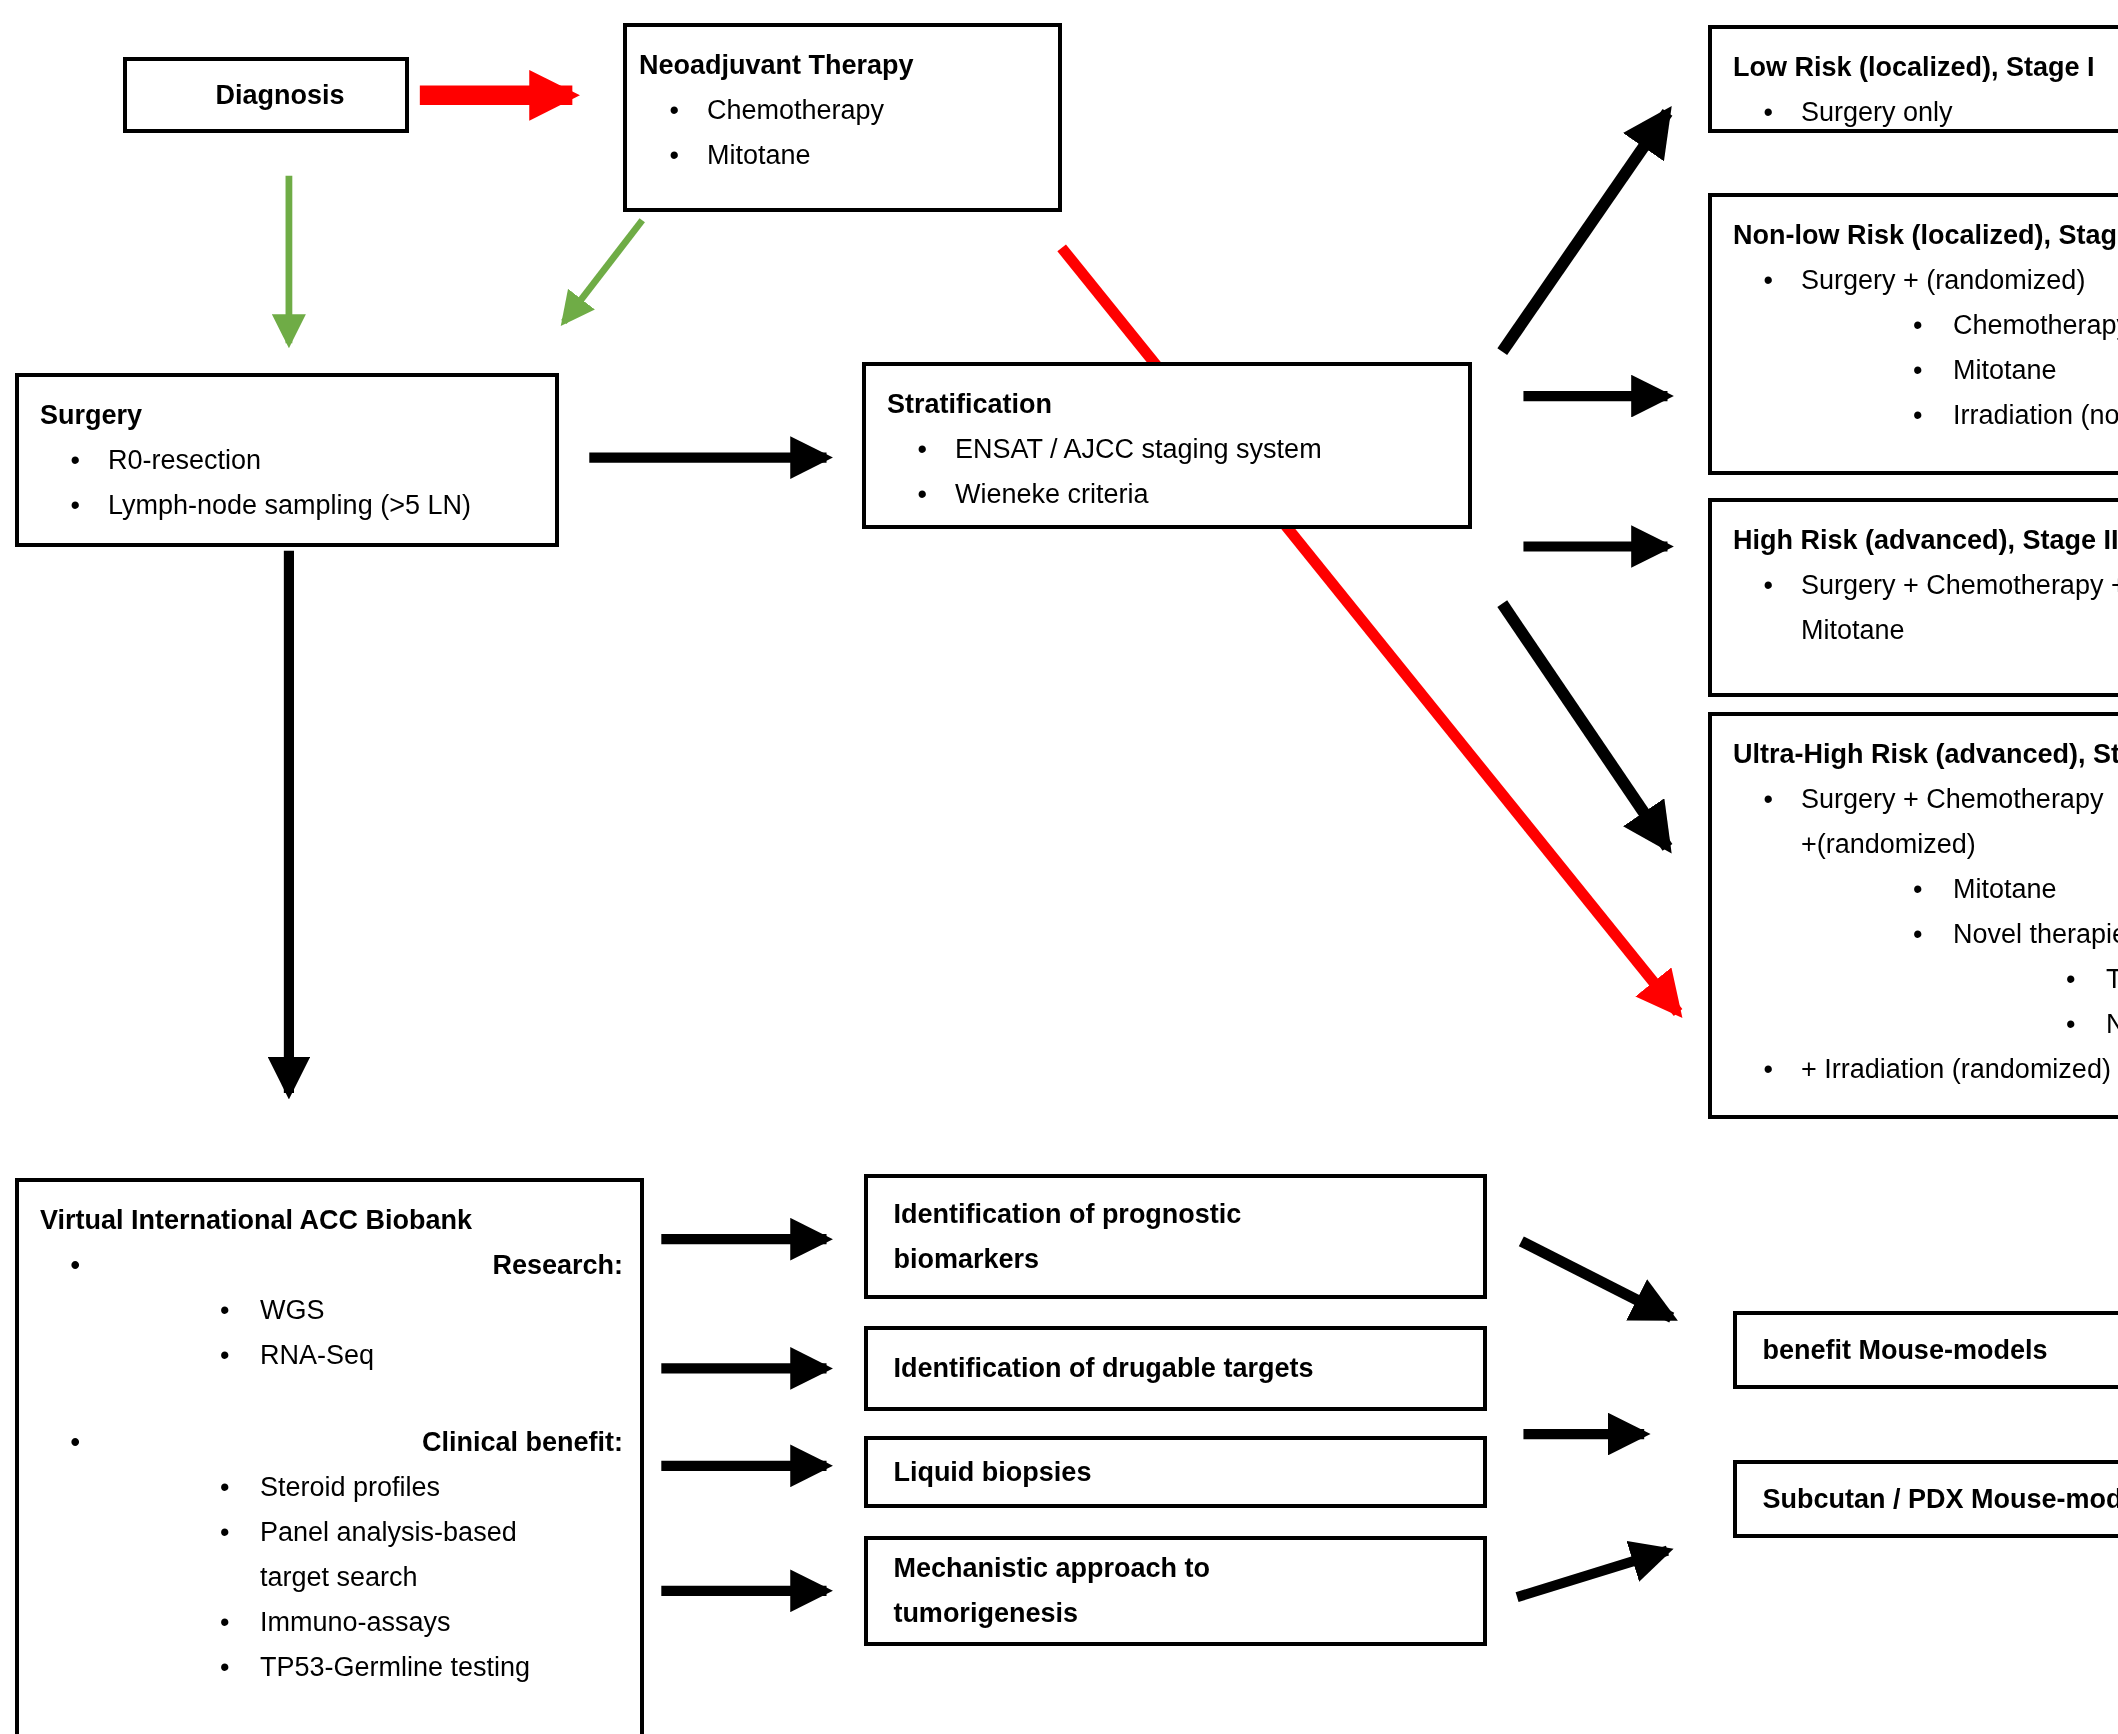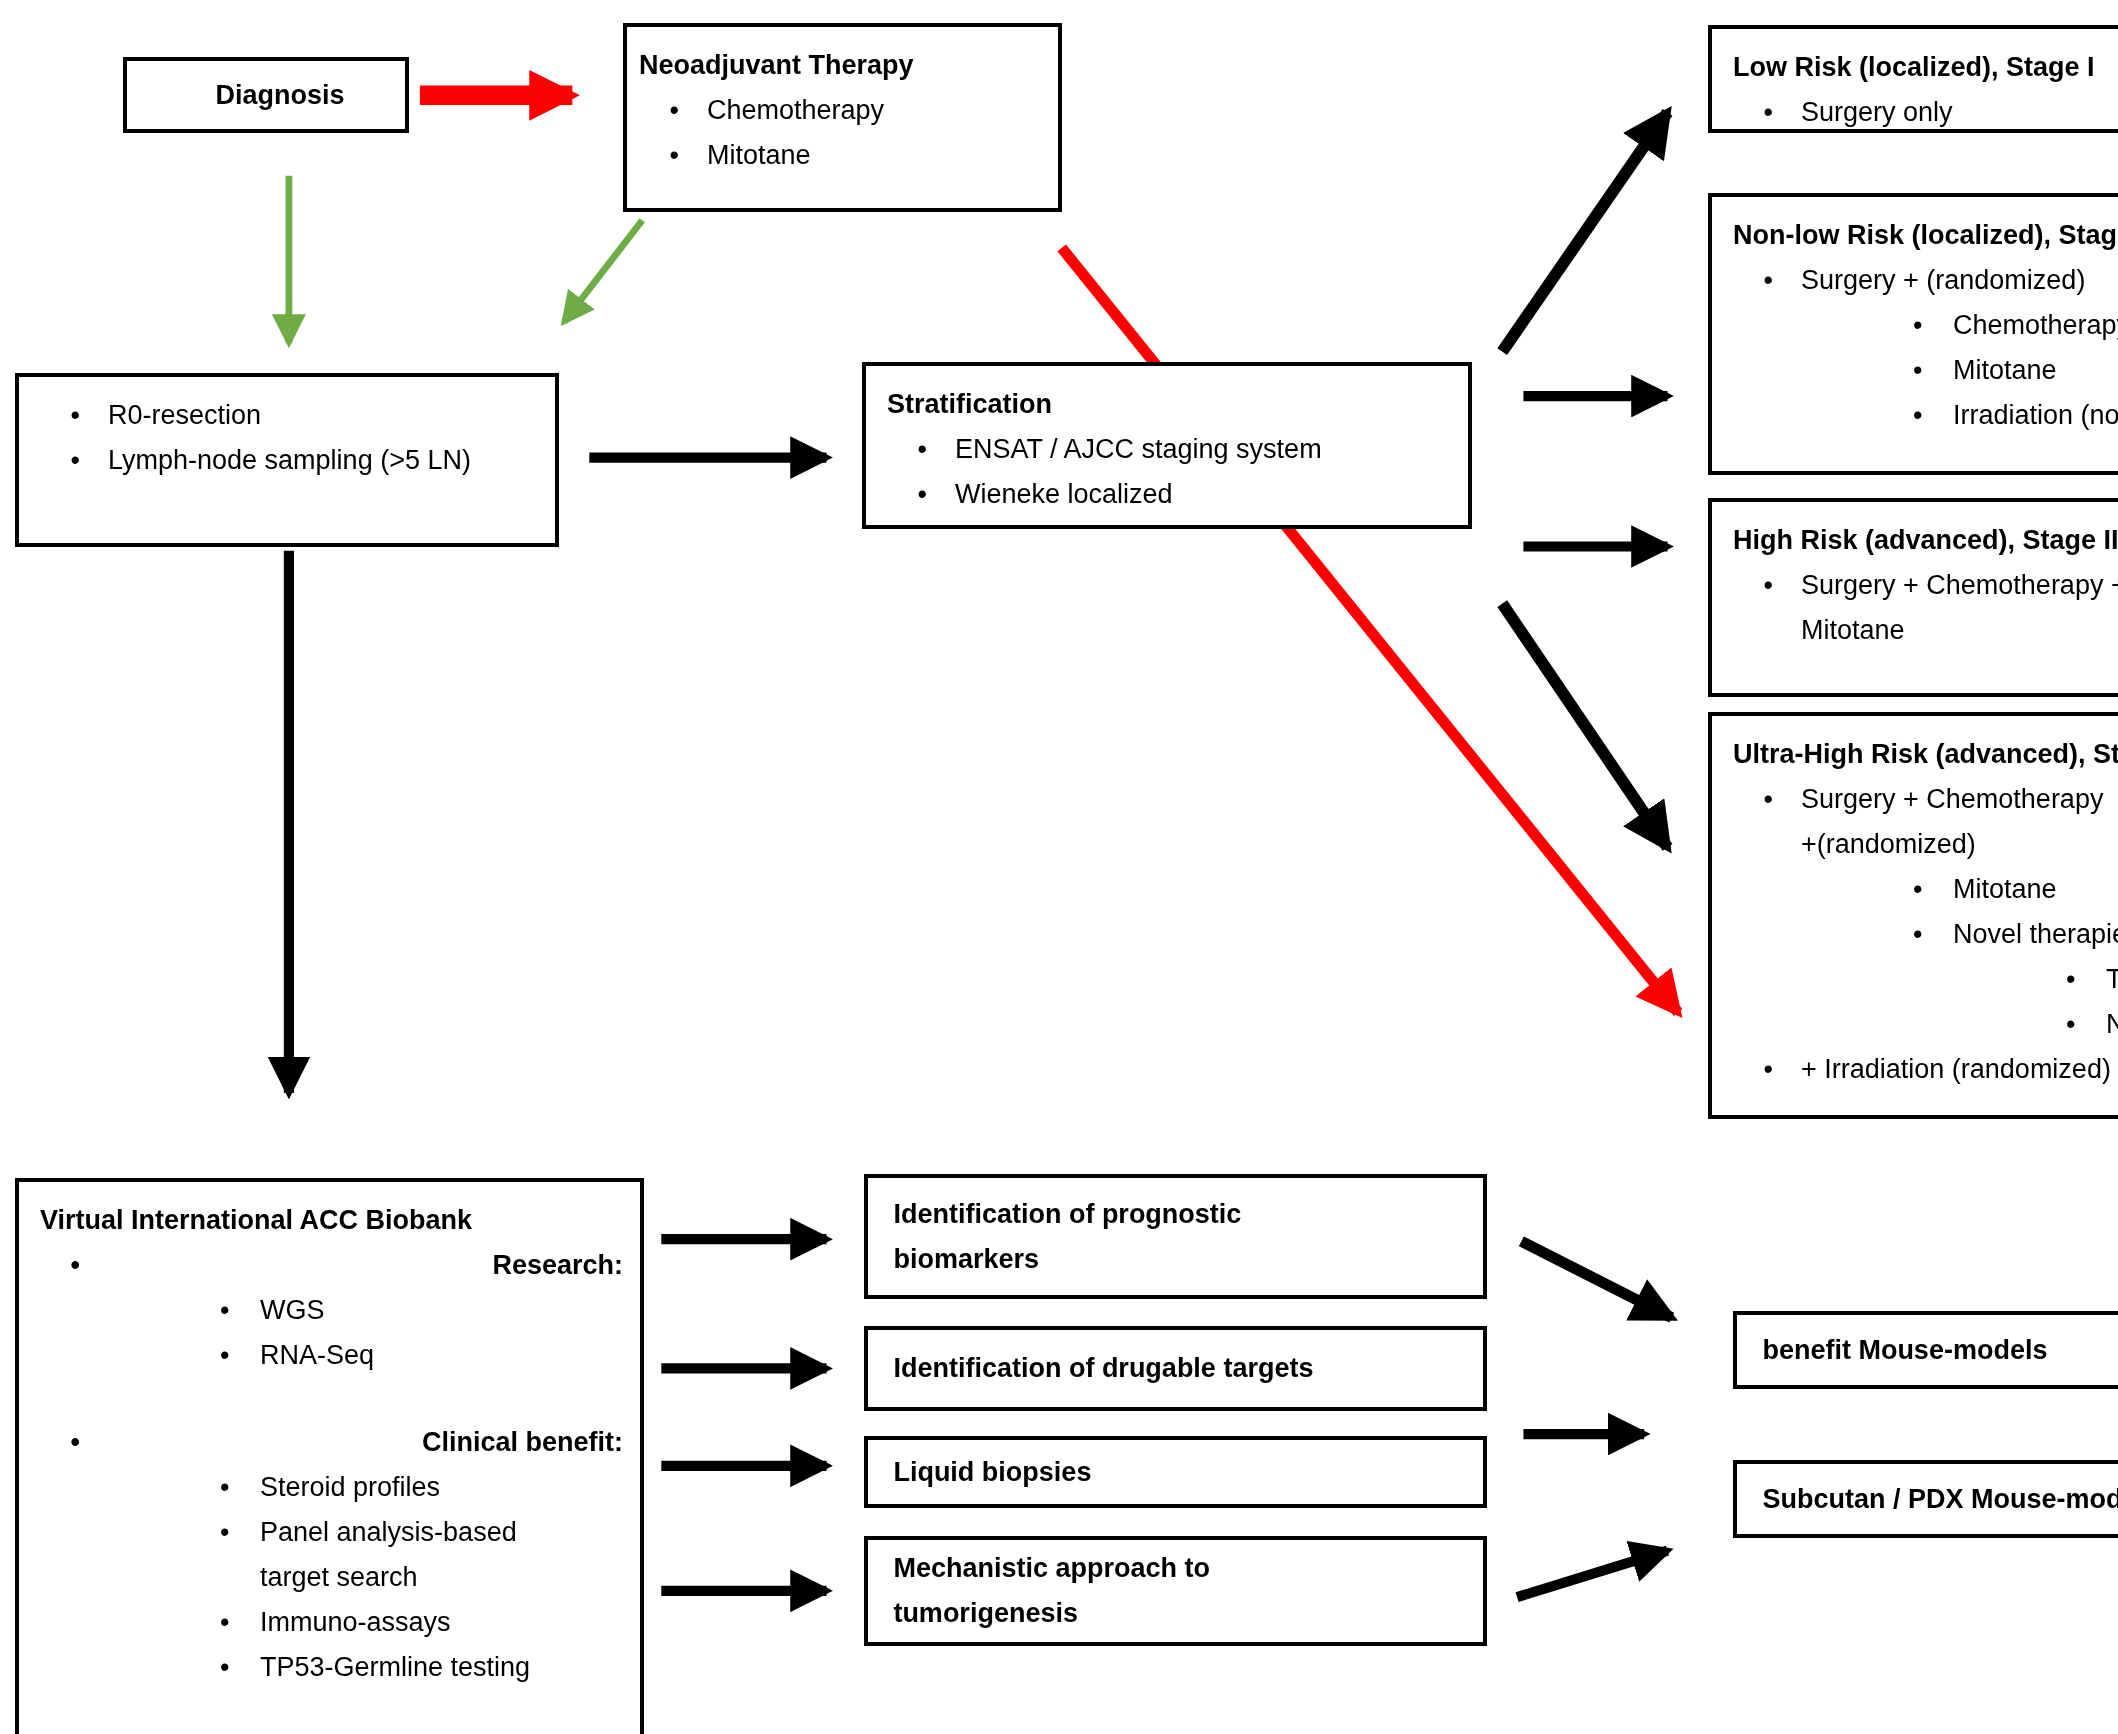--- a/index.html
+++ b/index.html
@@ -97,28 +97,29 @@
     <div class="title">Diagnosis</div>
   </div>
 
   <div class="box pad" style="left:623px;top:23px;width:439px;height:189px;padding-left:12px;">
     <div class="title">Neoadjuvant Therapy</div>
     <div class="li">Chemotherapy</div>
     <div class="li">Mitotane</div>
   </div>
 
   <div class="box pad" style="left:15px;top:373px;width:544px;height:174px;">
+    <div class="title">Surgery</div>
     <div class="li">R0-resection</div>
     <div class="li">Lymph-node sampling (&gt;5 LN)</div>
   </div>
 
   <div class="box pad" style="left:862px;top:362px;width:610px;height:167px;">
     <div class="title">Stratification</div>
     <div class="li">ENSAT / AJCC staging system</div>
-    <div class="li">Wieneke localized</div>
+    <div class="li">Wieneke criteria</div>
   </div>
 
   <div class="box pad" style="left:1708px;top:25.4px;width:633px;height:108px;">
     <div class="title">Low Risk (localized), Stage I</div>
     <div class="li">Surgery only</div>
   </div>
 
   <div class="box pad" style="left:1708px;top:193px;width:633px;height:282px;">
     <div class="title">Non-low Risk (localized), Stage II</div>
     <div class="li">Surgery + (randomized)</div>

